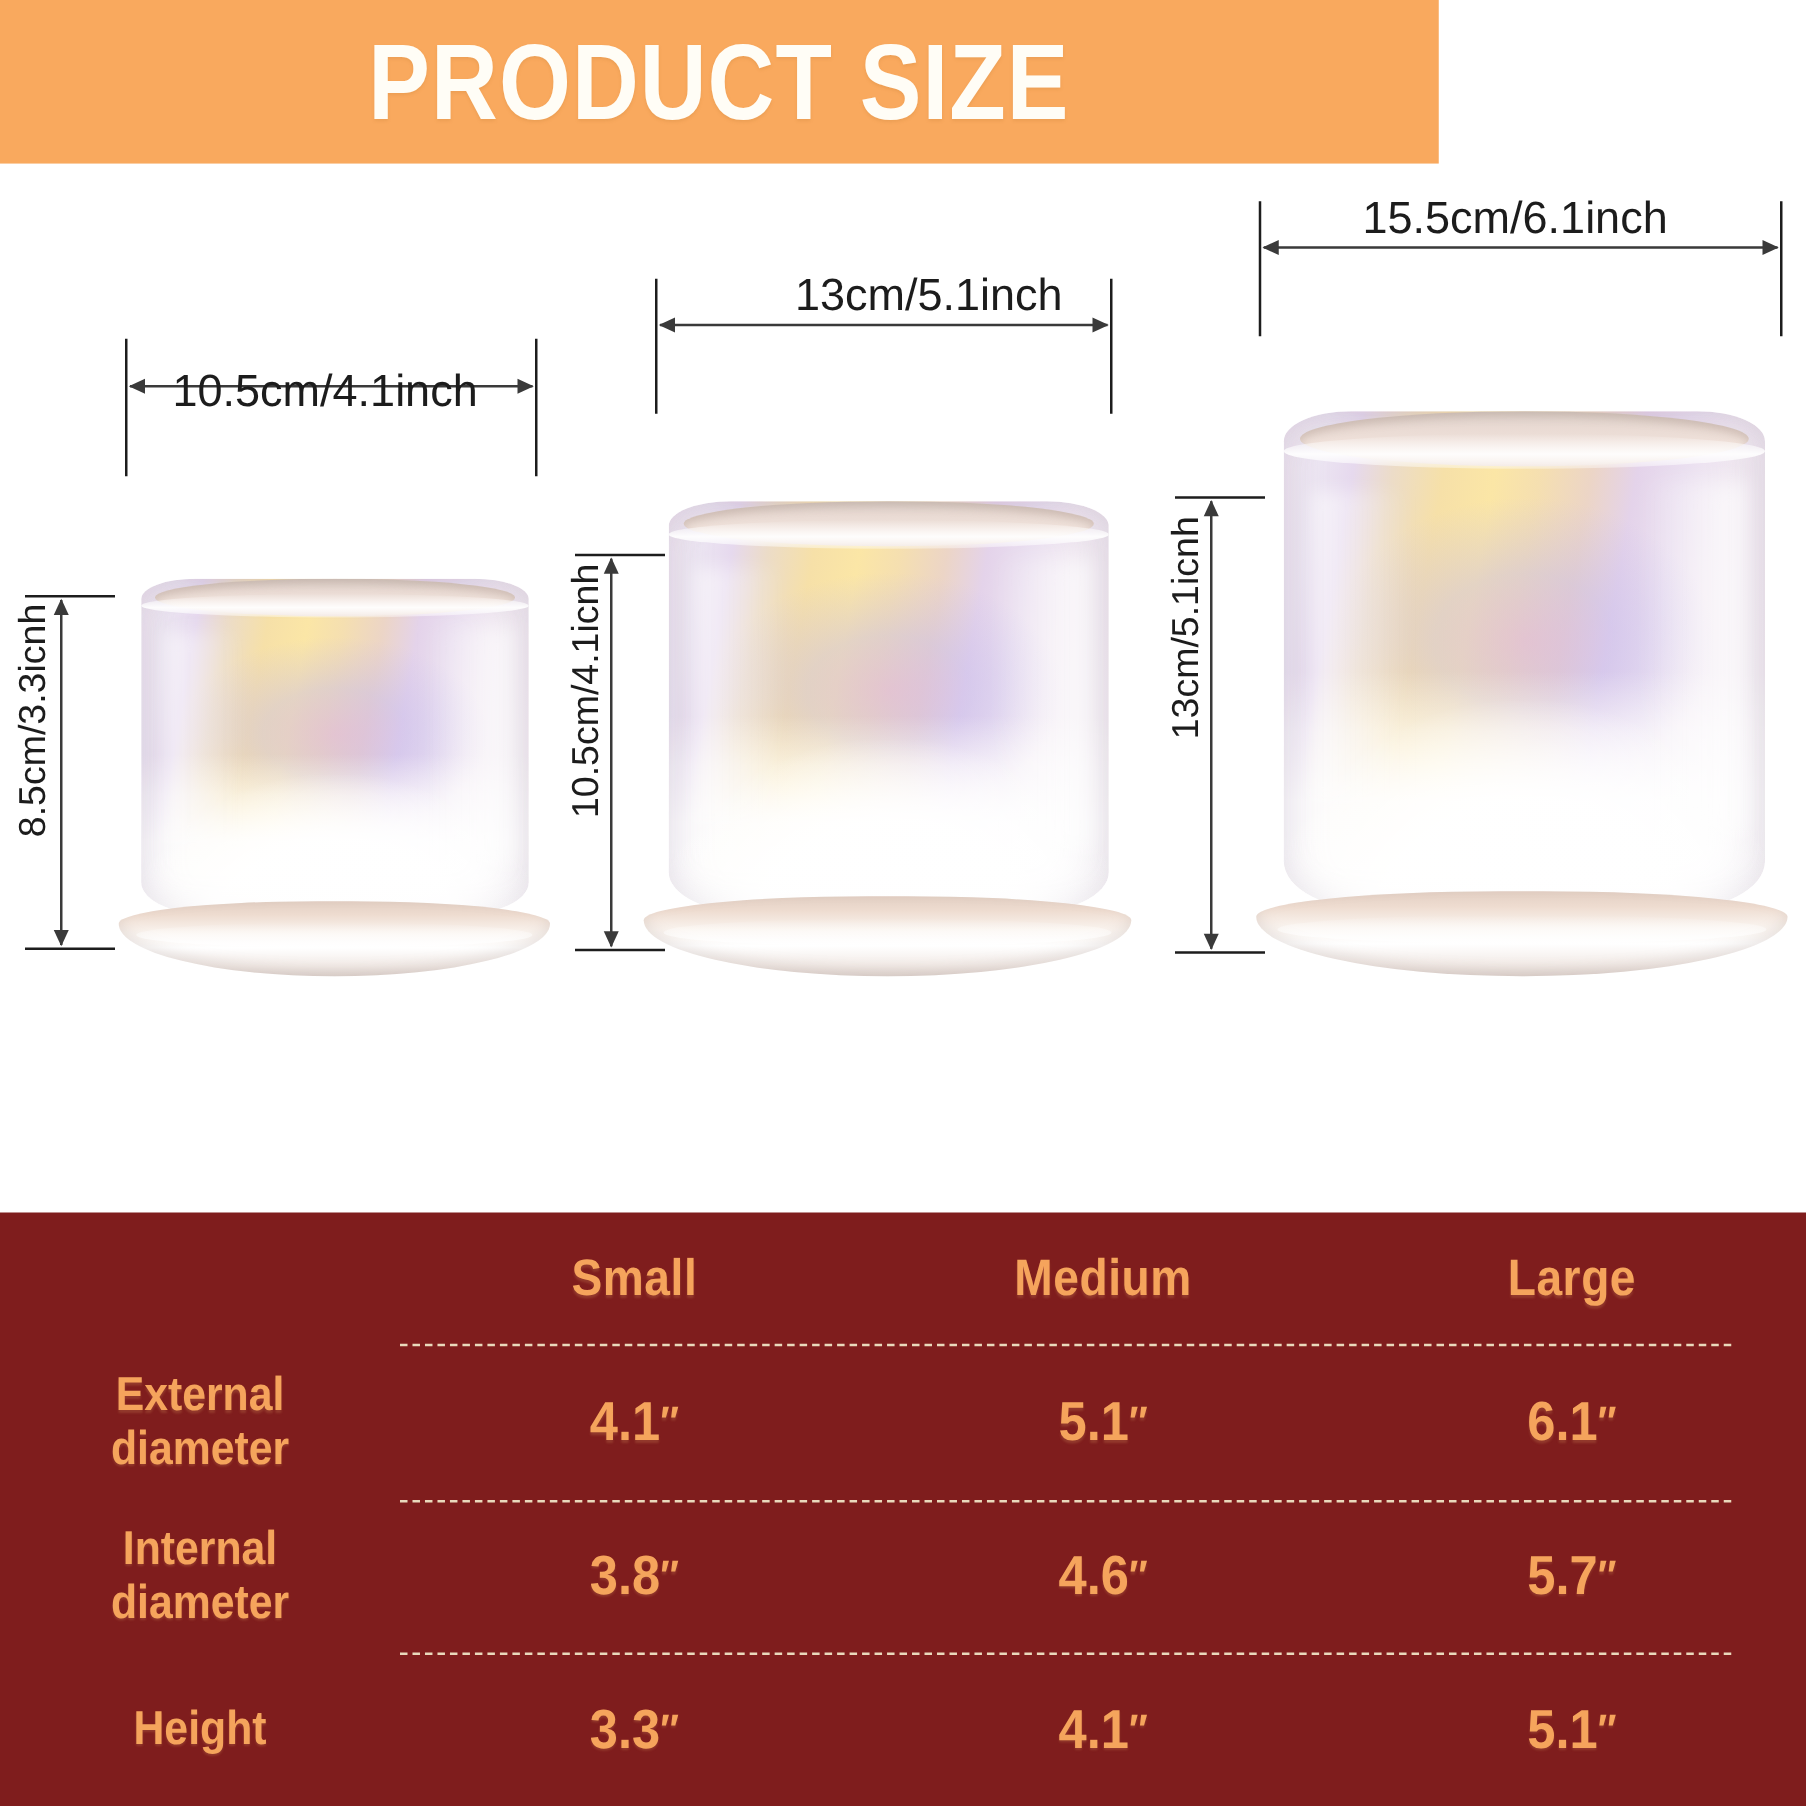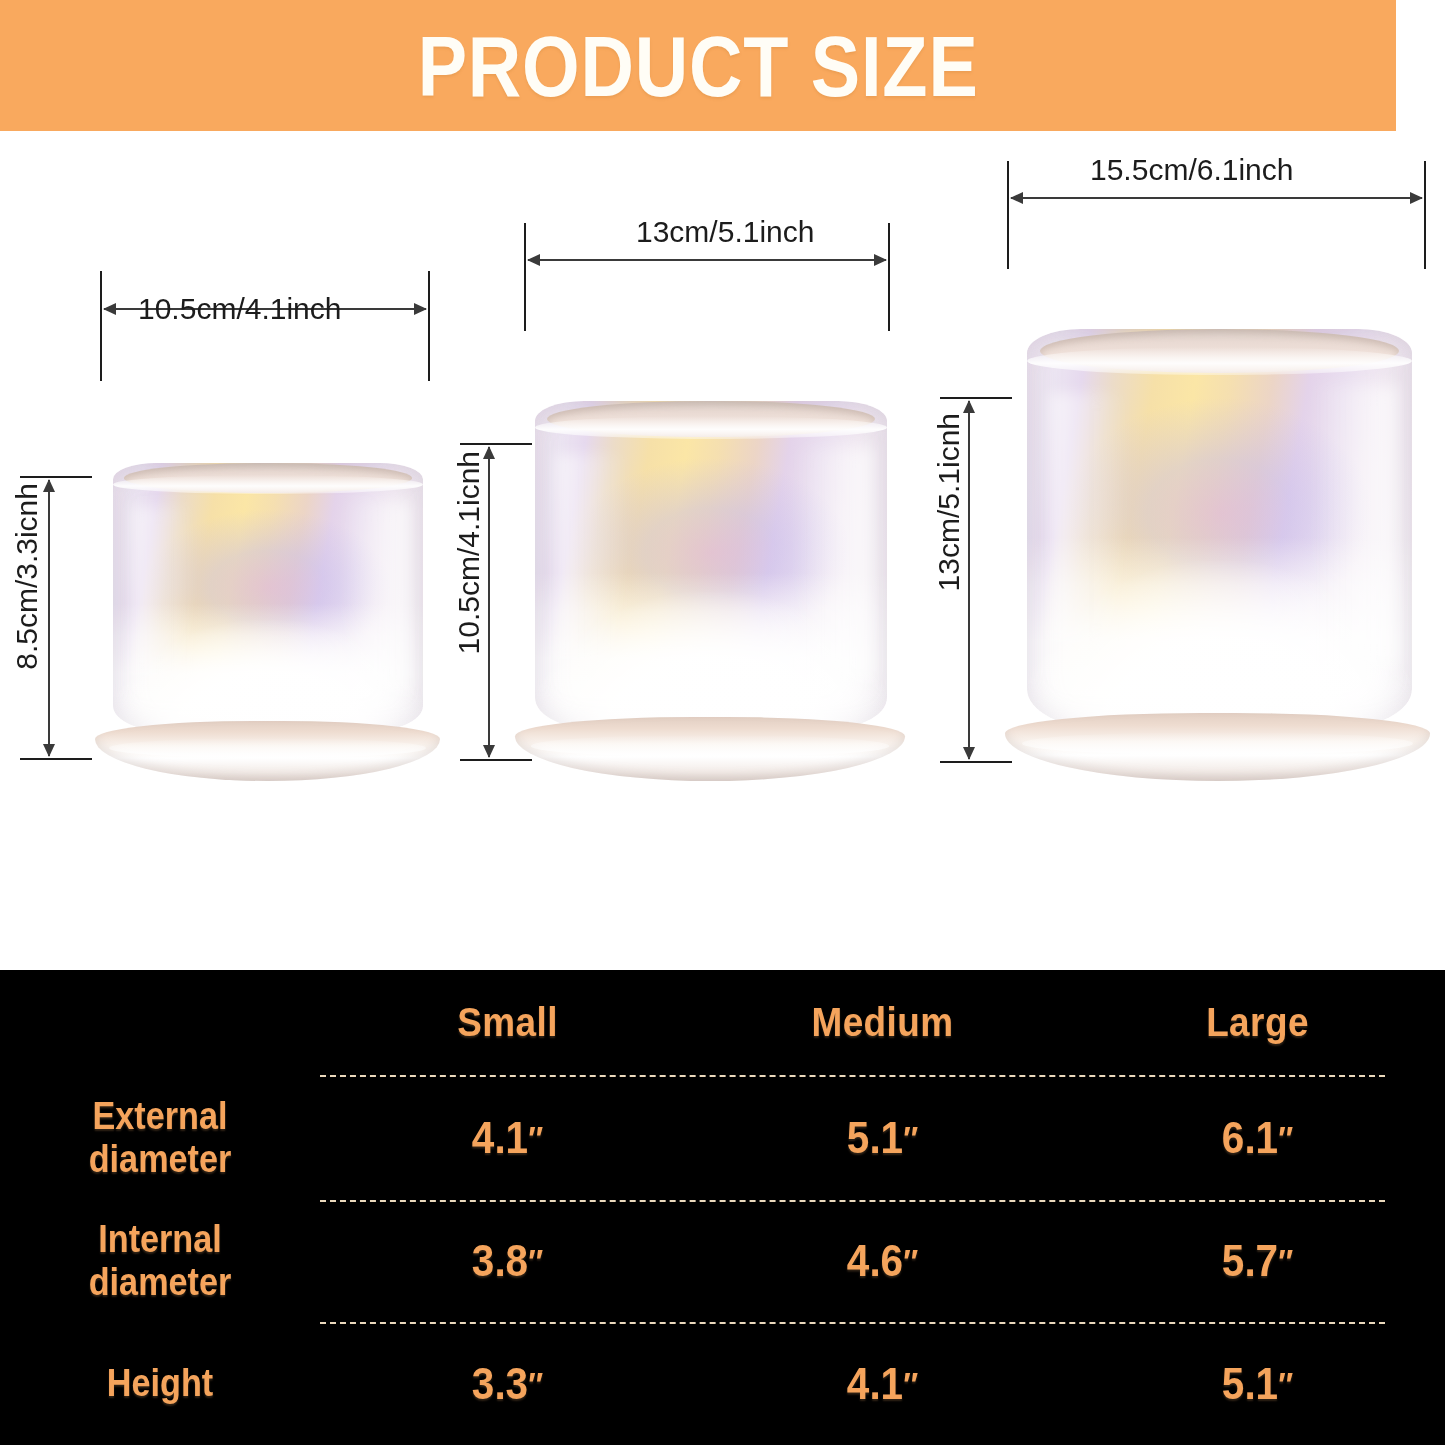--- a/index.html
+++ b/index.html
@@ -13,21 +13,21 @@
     font-family: "Liberation Sans", sans-serif;
     overflow: hidden;
     position: relative;
   }
 
   
   .header-band {
     position: absolute;
     left: 0;
     top: 0;
-    width: 1396px;
+    width: 1151px;
     height: 131px;
     background: #f9a95e;
     display: flex;
     align-items: center;
     justify-content: center;
   }
   .header-title {
     font-family: "Liberation Sans", sans-serif;
     font-size: 86px;
     font-weight: bold;
@@ -165,21 +165,21 @@
     top: 28%;
     width: 92%;
     height: 34%;
     border-radius: 50%;
     background: linear-gradient(180deg, rgba(255,255,255,0.0), rgba(255,255,255,0.85));
   }
 
   
   .dim-label-h {
     position: absolute;
-    font-size: 30px;
+    font-size: 36px;
     color: #1c1c1c;
     white-space: nowrap;
     font-family: "Liberation Sans", sans-serif;
   }
   .dim-label-v {
     position: absolute;
     font-size: 30px;
     color: #1c1c1c;
     white-space: nowrap;
     font-family: "Liberation Sans", sans-serif;
@@ -243,21 +243,21 @@
     border-top: 13px solid #3a3a3a;
   }
 
   
   .spec-table {
     position: absolute;
     left: 0;
     top: 970px;
     width: 1445px;
     height: 475px;
-    background: #000000;
+    background: #7f1d1d;
   }
   .spec-grid {
     position: absolute;
     left: 0;
     top: 0;
     width: 1445px;
     height: 475px;
     display: grid;
     grid-template-columns: 320px 1fr 1fr 1fr;
     grid-template-rows: 105px 125px 122px 123px;

